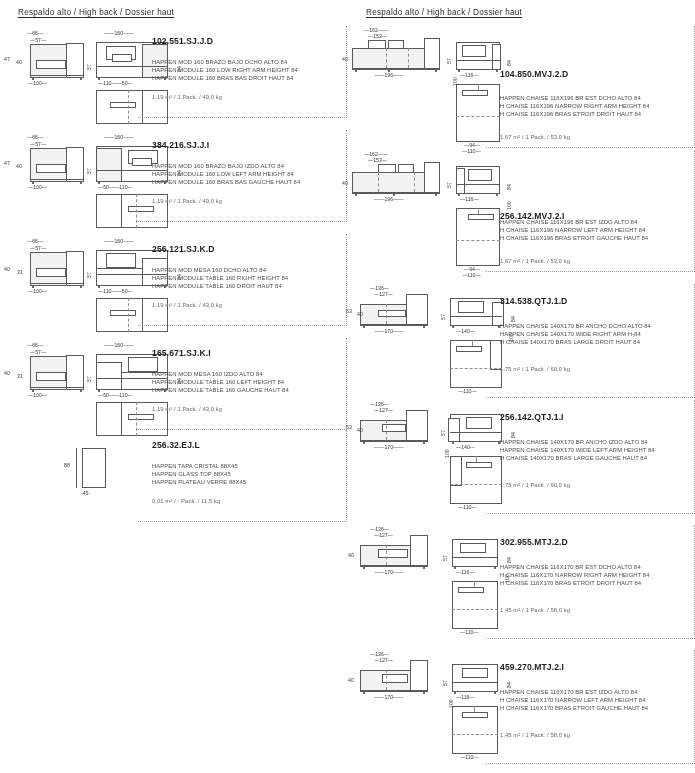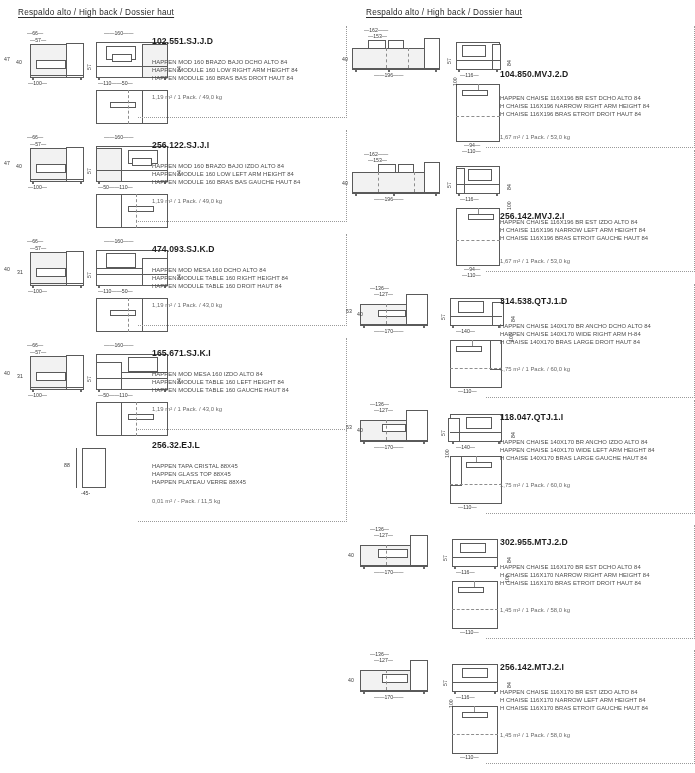--- a/index.html
+++ b/index.html
@@ -123,21 +123,21 @@
         <div class="foot" style="left:76px;top:48px;"></div>
         <div class="dim rot" style="left:-2px;top:40px;">57</div>
         <div class="dim rot" style="left:88px;top:42px;">84</div>
         <div class="dim" style="left:10px;top:50px;">—50——110—</div>
         <div class="shape" style="left:8px;top:60px;width:72px;height:34px;"></div>
         <div class="shape" style="left:8px;top:60px;width:26px;height:34px;"></div>
         <div class="shape" style="left:40px;top:72px;width:26px;height:6px;"></div>
         <div class="dashv" style="left:48px;top:60px;height:34px;"></div>
       </div>
       <div class="infobox" style="left:138px;top:2px;width:209px;height:92px;">
-        <div class="code" style="left:14px;top:10px;">256.122.SJ.J.I</div>
+        <div class="code" style="left:14px;top:10px;">384.216.SJ.J.I</div>
         <div class="descs" style="left:14px;top:32px;">
           <div>HAPPEN MOD 160 BRAZO BAJO IZDO ALTO 84</div>
           <div>HAPPEN MODULE 160 LOW LEFT ARM HEIGHT 84</div>
           <div>HAPPEN MODULE 160 BRAS BAS GAUCHE HAUT 84</div>
         </div>
         <div class="pack" style="left:14px;top:68px;">1,19 m² / 1 Pack. / 49,0 kg</div>
       </div>
     </div>
 
     <div class="row" style="top:232px;height:97px">
@@ -165,21 +165,21 @@
         <div class="foot" style="left:76px;top:48px;"></div>
         <div class="dim rot" style="left:-2px;top:40px;">57</div>
         <div class="dim rot" style="left:88px;top:42px;">84</div>
         <div class="dim" style="left:10px;top:50px;">—110——50—</div>
         <div class="shape" style="left:8px;top:60px;width:72px;height:34px;"></div>
         <div class="shape" style="left:54px;top:60px;width:26px;height:34px;"></div>
         <div class="shape" style="left:22px;top:72px;width:26px;height:6px;"></div>
         <div class="dashv" style="left:40px;top:60px;height:34px;"></div>
       </div>
       <div class="infobox" style="left:138px;top:2px;width:209px;height:92px;">
-        <div class="code" style="left:14px;top:10px;">474.093.SJ.K.D</div>
+        <div class="code" style="left:14px;top:10px;">256.121.SJ.K.D</div>
         <div class="descs" style="left:14px;top:32px;">
           <div>HAPPEN MOD MESA 160 DCHO ALTO 84</div>
           <div>HAPPEN MODULE TABLE 160 RIGHT HEIGHT 84</div>
           <div>HAPPEN MODULE TABLE 160 DROIT HAUT 84</div>
         </div>
         <div class="pack" style="left:14px;top:68px;">1,19 m² / 1 Pack. / 43,0 kg</div>
       </div>
     </div>
 
     <div class="row" style="top:336px;height:97px">
@@ -409,21 +409,21 @@
         <div class="dim" style="left:14px;top:42px;">—140—</div>
         <div class="shape" style="left:8px;top:54px;width:52px;height:48px;"></div>
         <div class="shape" style="left:24px;top:60px;width:26px;height:6px;"></div>
         <div class="shape" style="left:8px;top:54px;width:12px;height:30px;"></div>
         <div class="dash" style="left:8px;top:82px;width:52px;"></div>
         <div class="dashv" style="left:34px;top:54px;height:6px;"></div>
         <div class="dim rot" style="left:2px;top:56px;">100</div>
         <div class="dim" style="left:16px;top:102px;">—110—</div>
       </div>
       <div class="infobox" style="left:138px;top:2px;width:209px;height:114px;">
-        <div class="code" style="left:14px;top:12px;">118.047.QTJ.1.I</div>
+        <div class="code" style="left:14px;top:12px;">256.142.QTJ.1.I</div>
         <div class="descs" style="left:14px;top:38px;">
           <div>HAPPEN CHAISE 140X170 BR ANCHO IZDO ALTO 84</div>
           <div>HAPPEN CHAISE 140X170 WIDE LEFT ARM HEIGHT 84</div>
           <div>H CHAISE 140X170 BRAS LARGE GAUCHE HAUT 84</div>
         </div>
         <div class="pack" style="left:14px;top:82px;">1,75 m² / 1 Pack. / 60,0 kg</div>
       </div>
     </div>
 
     <div class="row" style="top:523px;height:114px">
@@ -491,21 +491,21 @@
         <div class="dim rot" style="left:64px;top:36px;">84</div>
         <div class="dim" style="left:14px;top:42px;">—116—</div>
         <div class="shape" style="left:10px;top:54px;width:46px;height:48px;"></div>
         <div class="shape" style="left:20px;top:60px;width:26px;height:6px;"></div>
         <div class="dash" style="left:10px;top:82px;width:46px;"></div>
         <div class="dashv" style="left:32px;top:54px;height:6px;"></div>
         <div class="dim rot" style="left:6px;top:56px;">100</div>
         <div class="dim" style="left:18px;top:102px;">—110—</div>
       </div>
       <div class="infobox" style="left:138px;top:2px;width:209px;height:114px;">
-        <div class="code" style="left:14px;top:12px;">256.142.MTJ.2.I</div>
+        <div class="code" style="left:14px;top:12px;">459.270.MTJ.2.I</div>
         <div class="descs" style="left:14px;top:38px;">
           <div>HAPPEN CHAISE 116X170 BR EST IZDO ALTO 84</div>
           <div>H CHAISE 116X170 NARROW LEFT ARM HEIGHT 84</div>
           <div>H CHAISE 116X170 BRAS ETROIT GAUCHE HAUT 84</div>
         </div>
         <div class="pack" style="left:14px;top:82px;">1,45 m² / 1 Pack. / 58,0 kg</div>
       </div>
     </div>
   </div>
 

